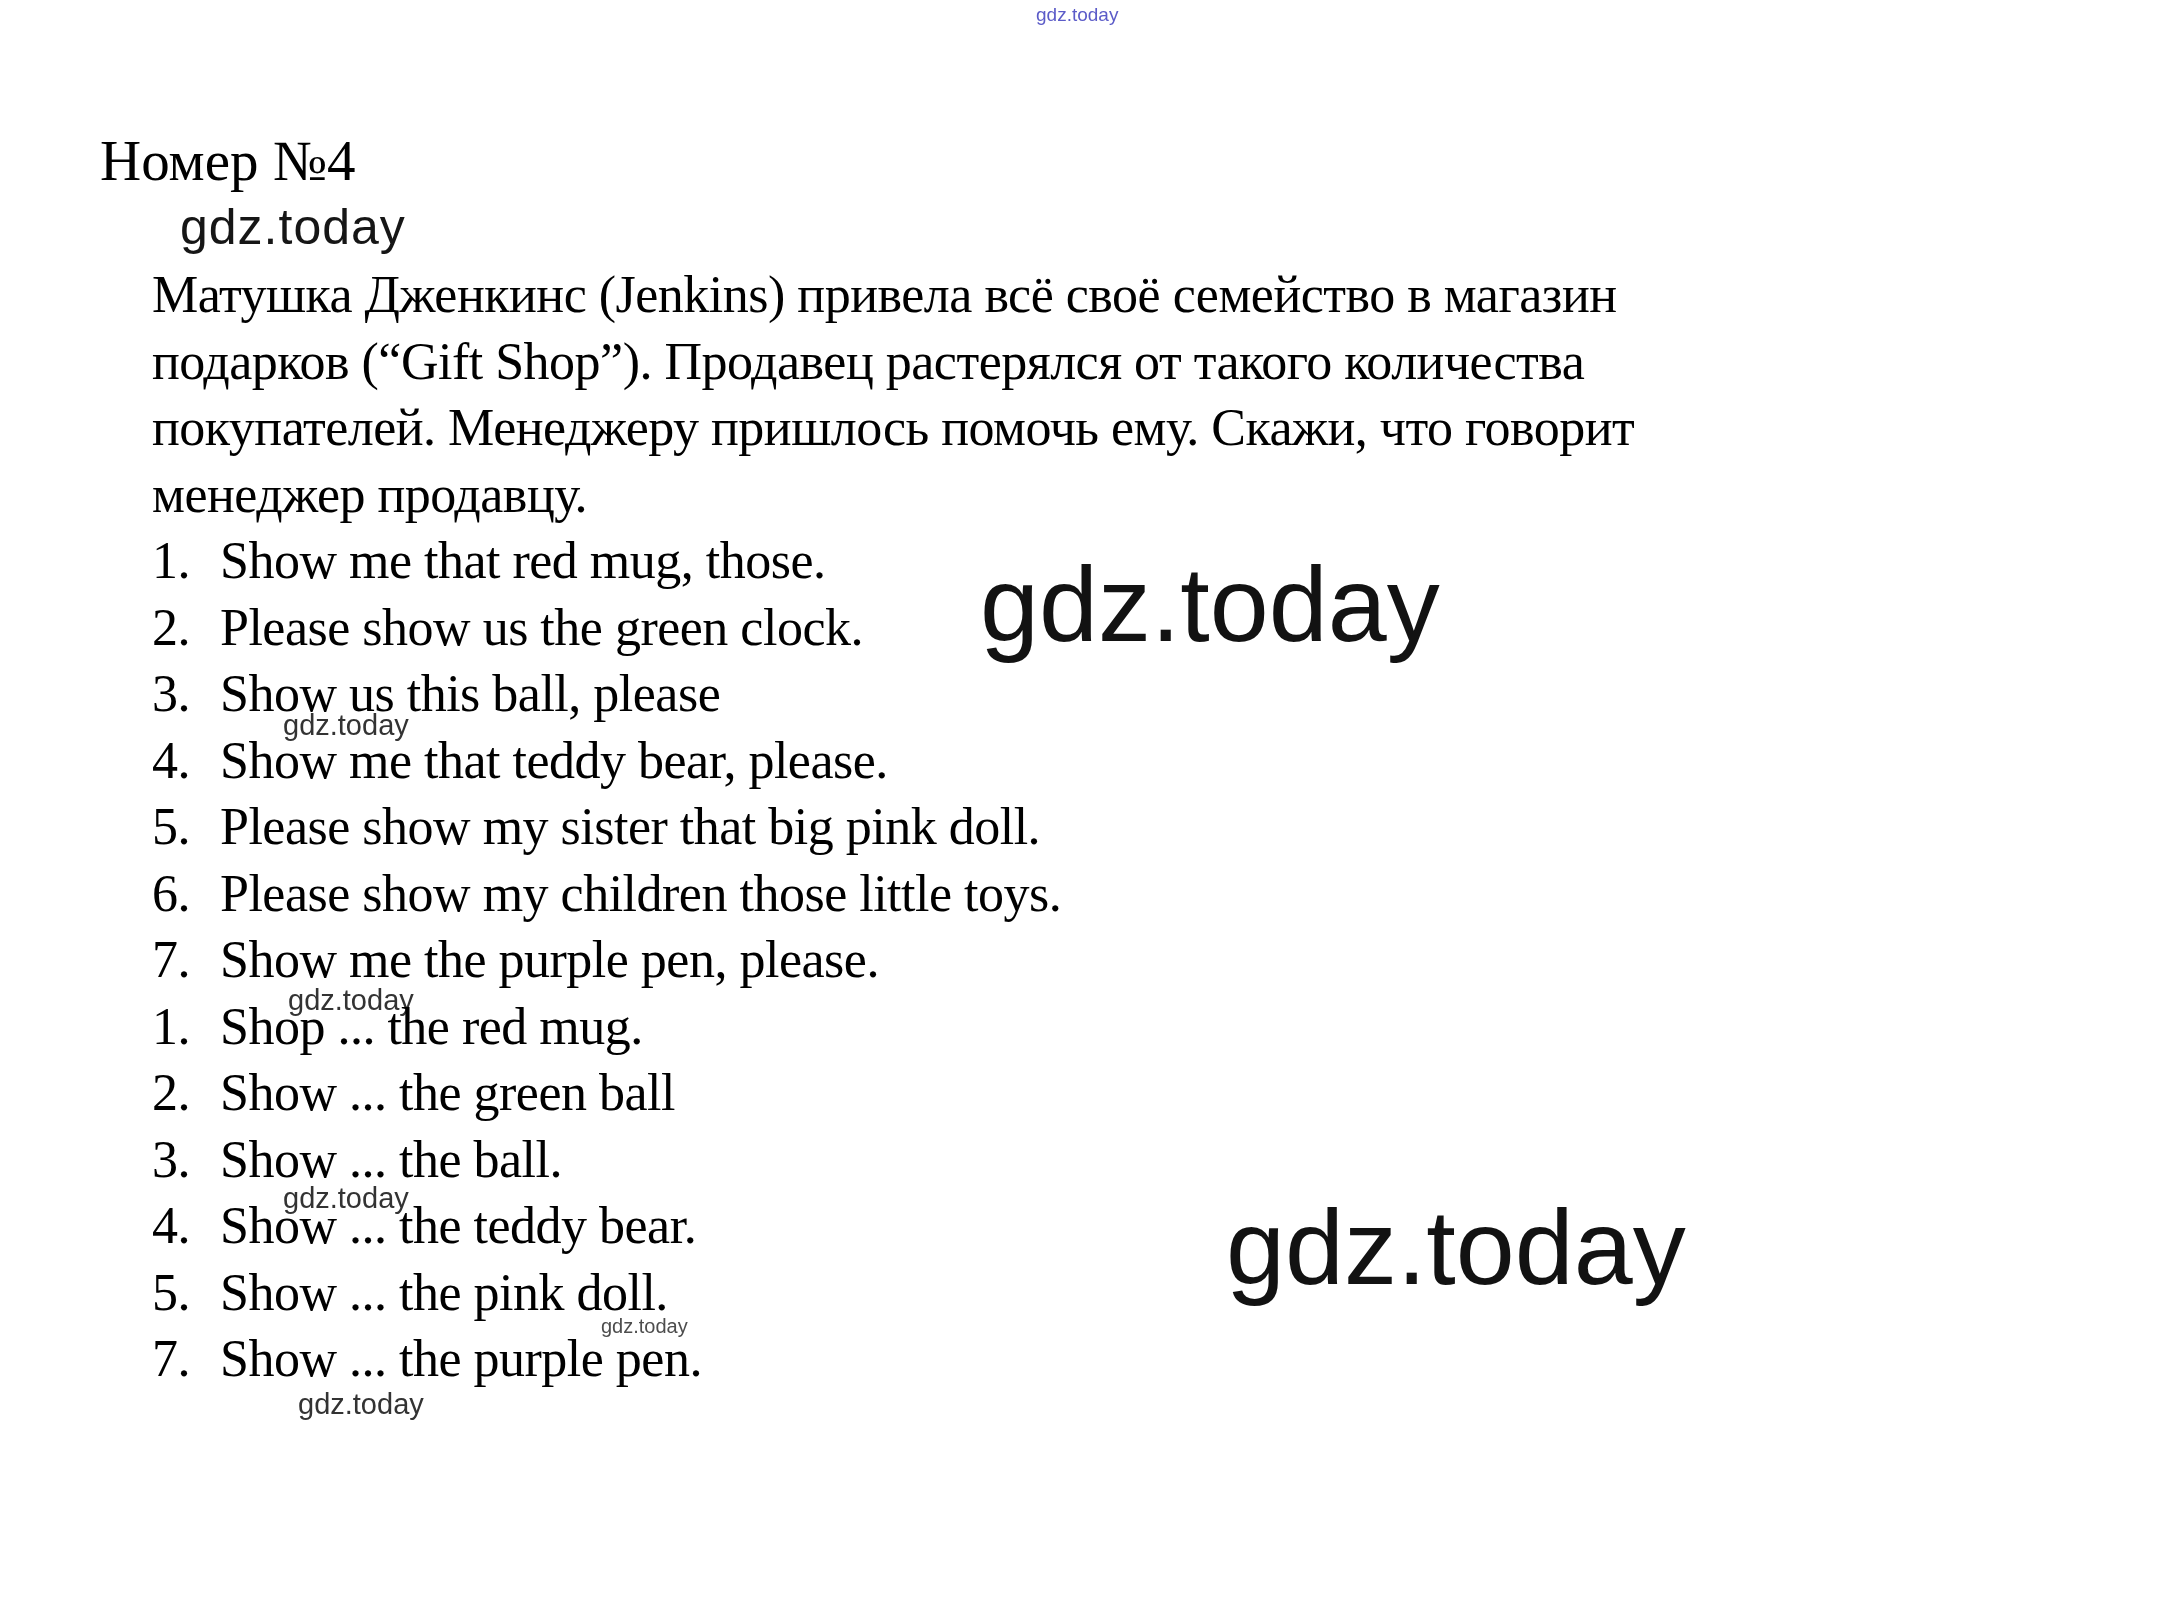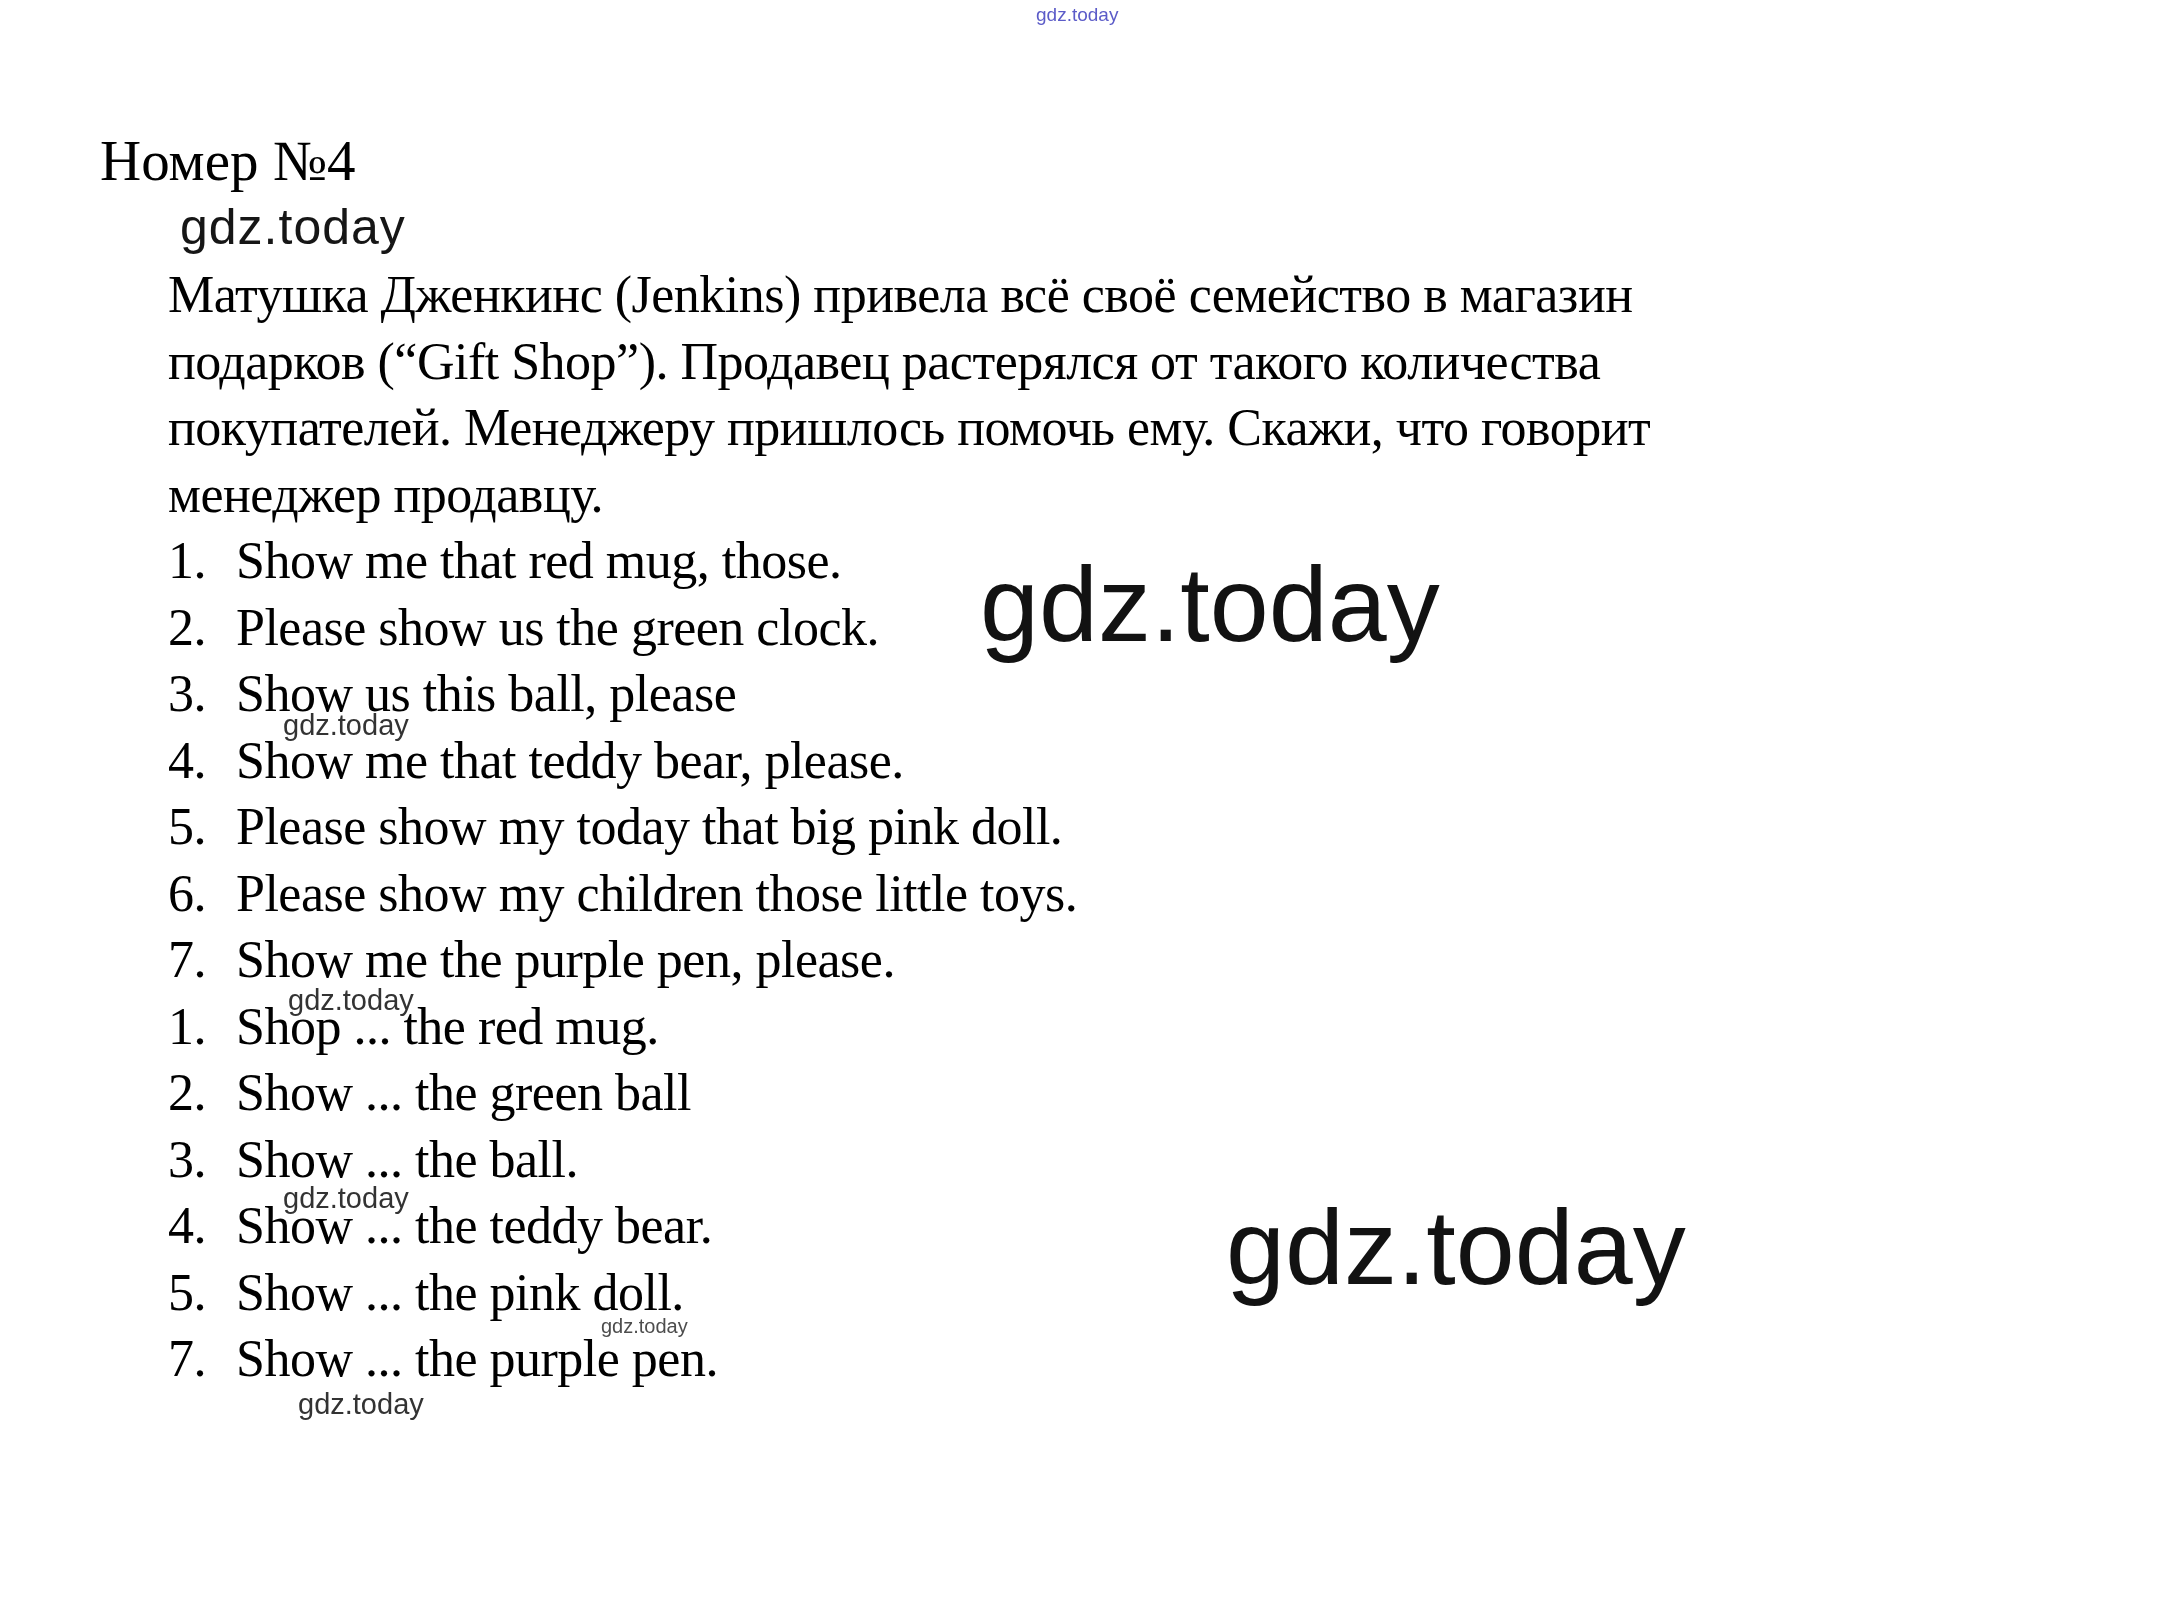--- a/index.html
+++ b/index.html
@@ -24,21 +24,21 @@
     width: 100%;
     text-indent: 100px;
     font-size: 57px;
     line-height: 1.1;
     color: #000000;
     white-space: nowrap;
   }
   
   .content {
     position: absolute;
-    left: 168px;
+    left: 152px;
     top: 262px;
     width: 1860px;
   }
   .line {
     height: 66.5px;
     line-height: 66.5px;
     font-size: 52px;
     letter-spacing: -0.5px;
     white-space: nowrap;
     color: #000000;
@@ -89,21 +89,21 @@
 
     <div class="line">Матушка Дженкинс (Jenkins) привела всё своё семейство в магазин</div>
     <div class="line">подарков (“Gift Shop”). Продавец растерялся от такого количества</div>
     <div class="line">покупателей. Менеджеру пришлось помочь ему. Скажи, что говорит</div>
     <div class="line">менеджер продавцу.</div>
 
     <div class="line"><span class="num">1.</span><span>Show me that red mug, those.</span></div>
     <div class="line"><span class="num">2.</span><span>Please show us the green clock.</span></div>
     <div class="line"><span class="num">3.</span><span>Show us this ball, please</span></div>
     <div class="line"><span class="num">4.</span><span>Show me that teddy bear, please.</span></div>
-    <div class="line"><span class="num">5.</span><span>Please show my today that big pink doll.</span></div>
+    <div class="line"><span class="num">5.</span><span>Please show my sister that big pink doll.</span></div>
     <div class="line"><span class="num">6.</span><span>Please show my children those little toys.</span></div>
     <div class="line"><span class="num">7.</span><span>Show me the purple pen, please.</span></div>
 
     <div class="line"><span class="num">1.</span><span>Shop ... the red mug.</span></div>
     <div class="line"><span class="num">2.</span><span>Show ... the green ball</span></div>
     <div class="line"><span class="num">3.</span><span>Show ... the ball.</span></div>
     <div class="line"><span class="num">4.</span><span>Show ... the teddy bear.</span></div>
     <div class="line"><span class="num">5.</span><span>Show ... the pink doll.</span></div>
     <div class="line"><span class="num">7.</span><span>Show ... the purple pen.</span></div>
 

